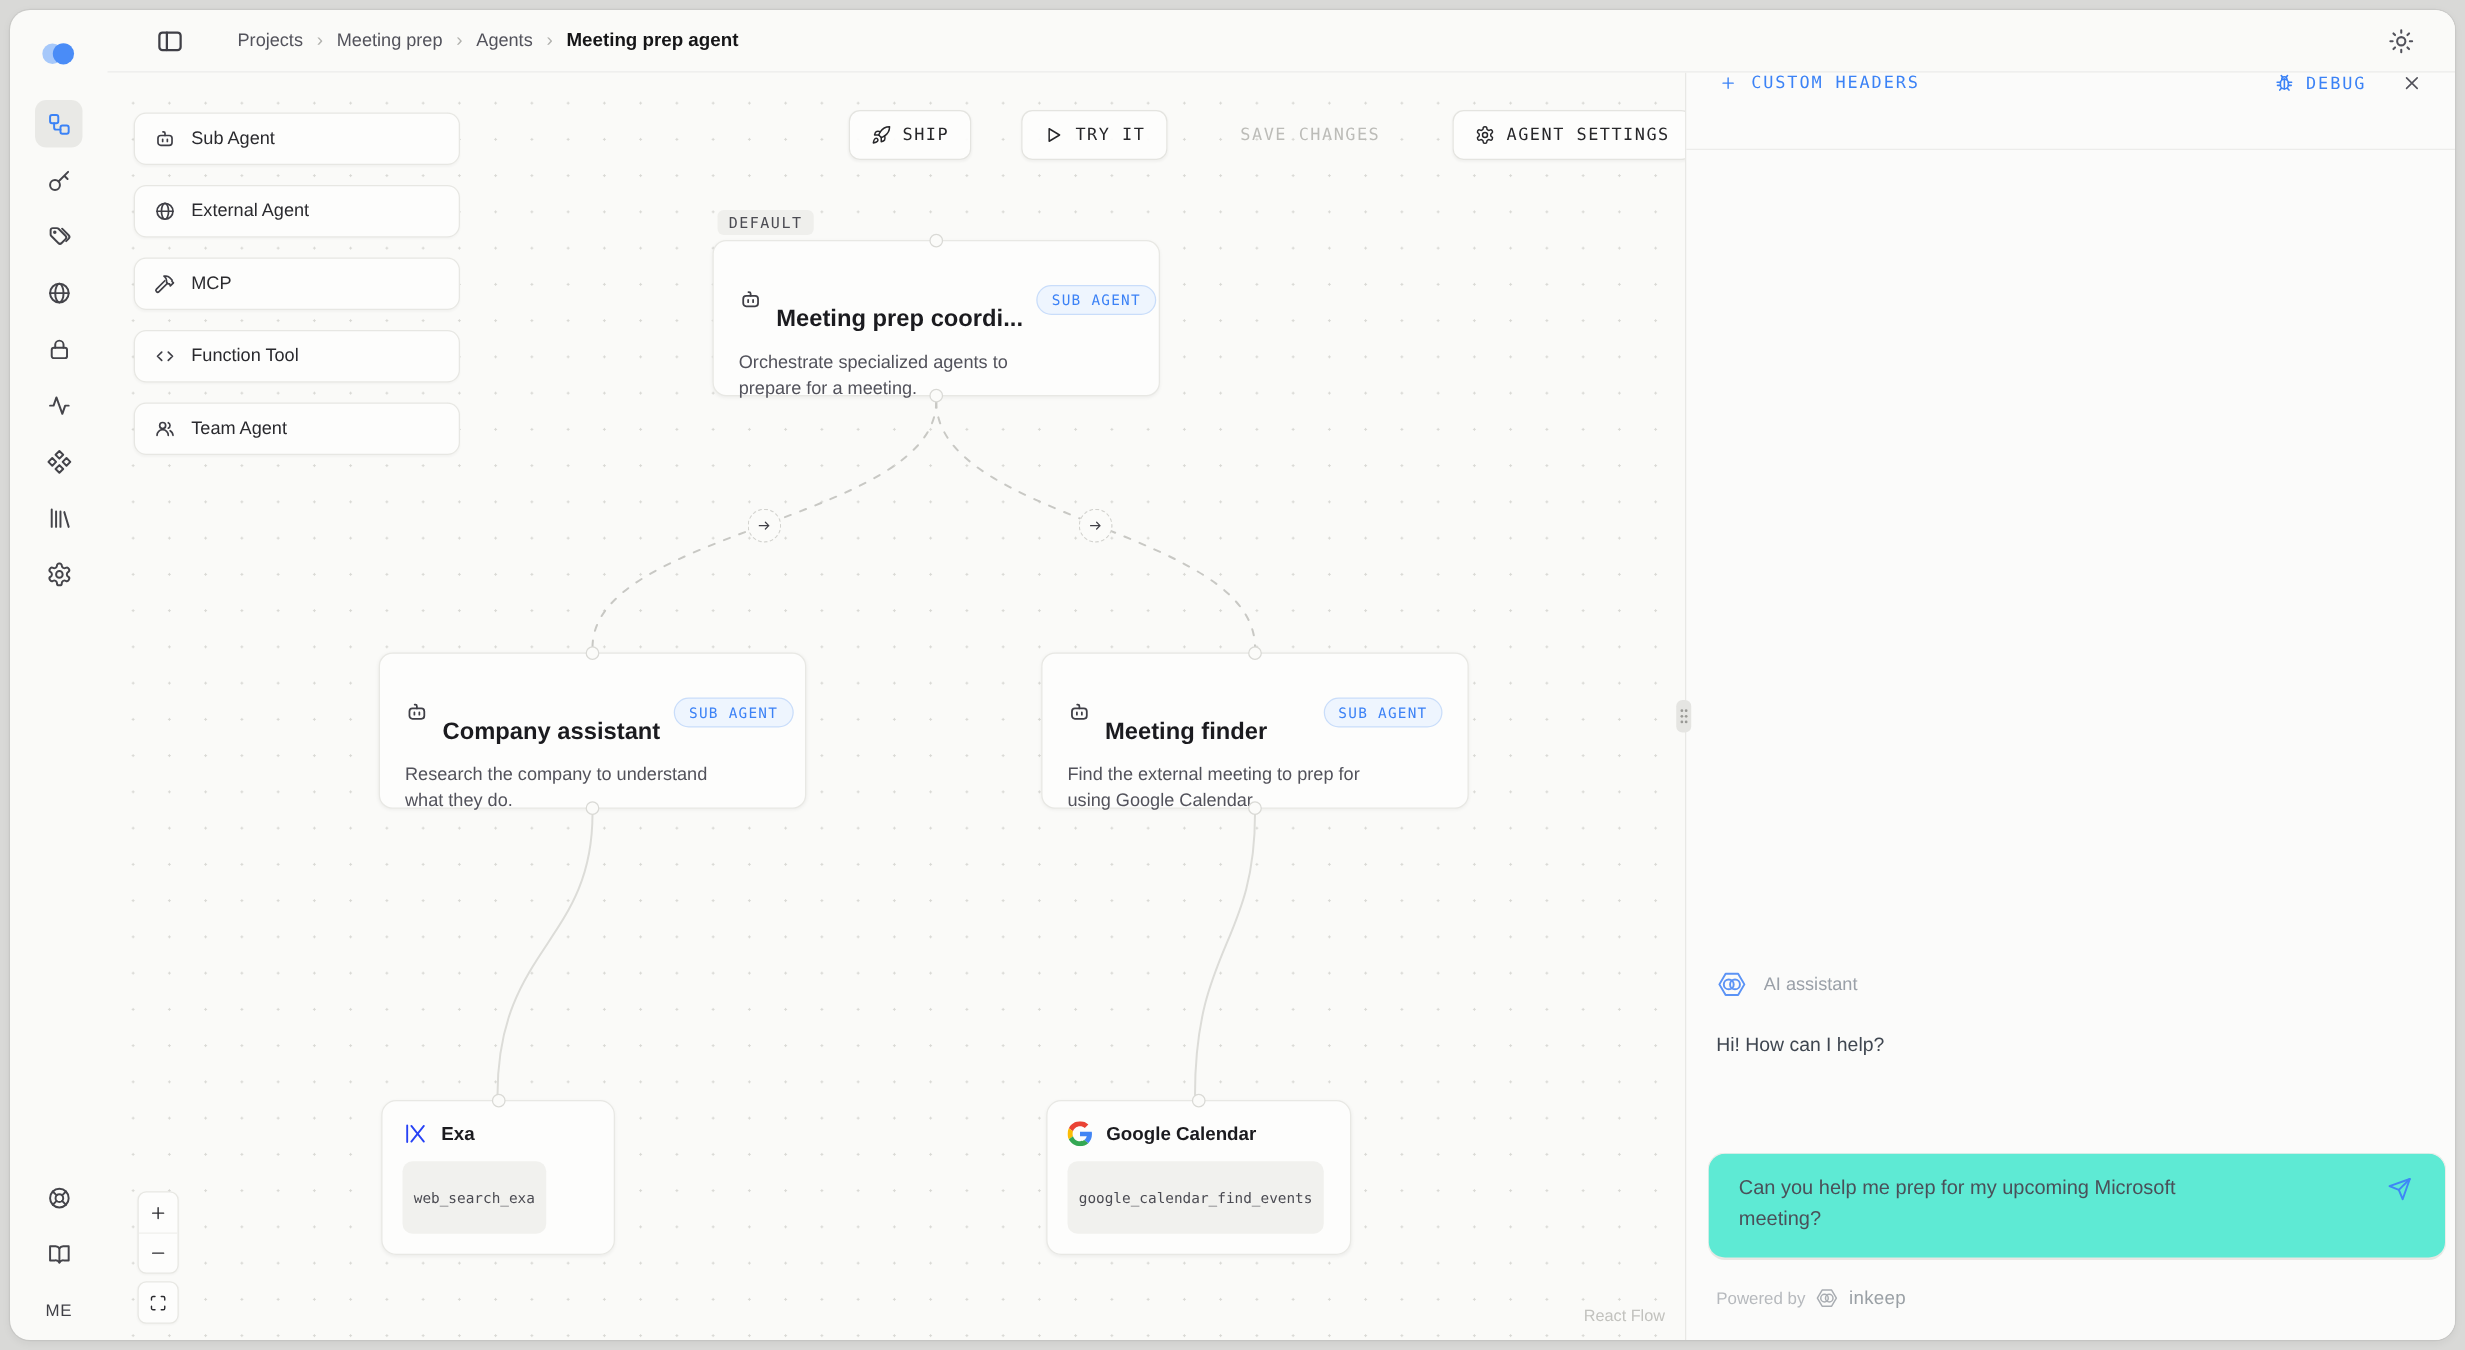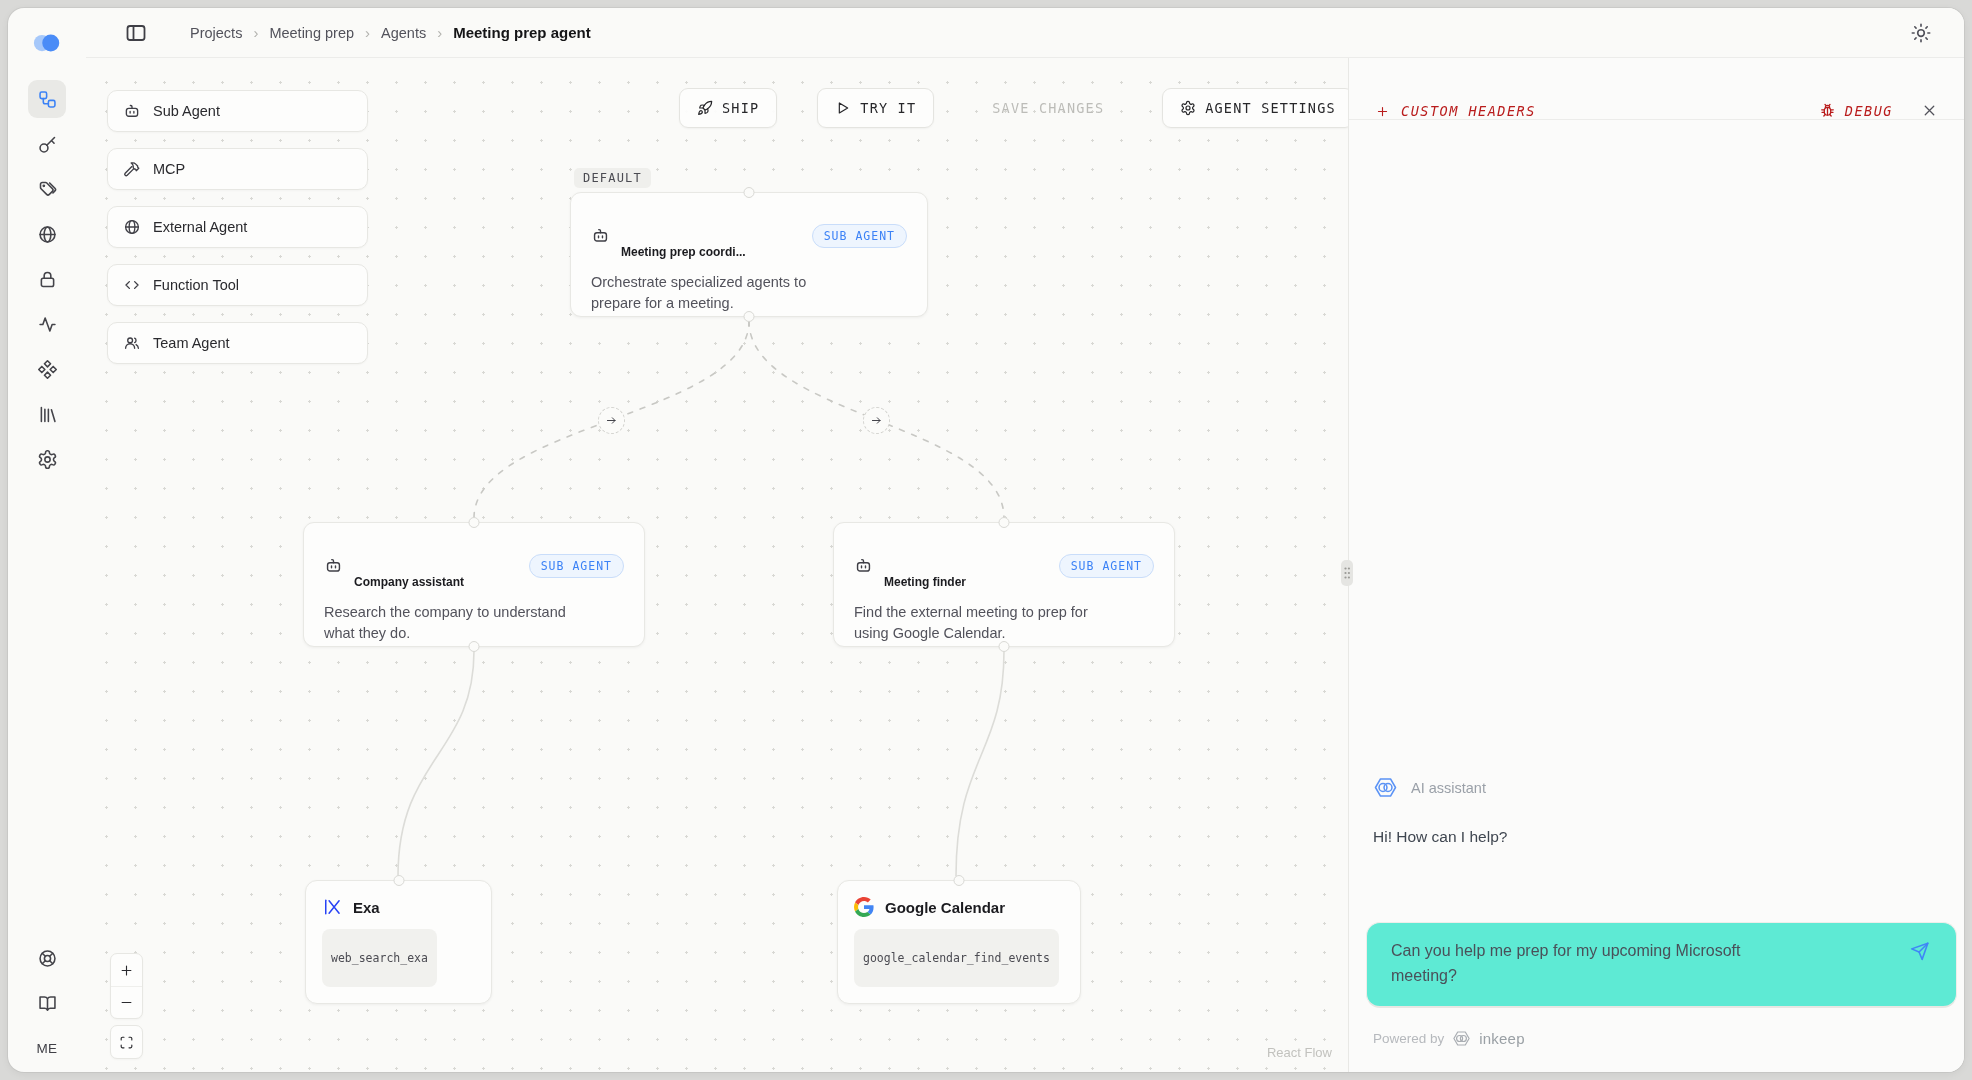--- a/index.html
+++ b/index.html
@@ -58,21 +58,21 @@
   .tbtn svg { width:16px; height:16px; }
   .tbtn.disabled { background:transparent; border-color:transparent; box-shadow:none; color:#bcbcb8; cursor:default; }
 
   .default-tag { position:absolute; left:3px; top:-25px; font-family:"DejaVu Sans Mono",monospace; font-size:12px;
                  letter-spacing:1.2px; color:#4b4b52; background:#efefec; border-radius:5px; padding:3px 9px; }
 
   .agent-node { position:absolute; background:#fdfdfc; border:1px solid #e8e8e4; border-radius:11px;
                 box-shadow:0 1px 3px rgba(0,0,0,.05); padding:19px 20px; z-index:2; }
   .node-head { display:flex; align-items:center; gap:11px; }
   .node-head svg { width:19px; height:19px; color:#3f3f46; flex:none; }
-  .node-title { font-size:12px; font-weight:700; color:#1b1b1f; flex:1; white-space:nowrap;margin-top:33px; }
+  .node-title { font-size:19px; font-weight:700; color:#1b1b1f; flex:1; white-space:nowrap;margin-top:33px; }
   .badge { font-family:"DejaVu Sans Mono",monospace; font-size:11.5px; letter-spacing:1px; color:#3c82f6;
            background:#eef5fe; border:1px solid #c9ddfa; border-radius:999px; padding:4px 11px; white-space:nowrap; }
   .node-desc { margin-top:13px; font-size:14.5px; line-height:1.45; color:#52525b; max-width:264px; }
 
   .handle { position:absolute; width:11px; height:11px; border-radius:50%; background:#fbfbf9;
             border:1.5px solid #d9d9d5; left:50%; transform:translateX(-50%); z-index:3; cursor:crosshair; }
   .handle.top { top:-6px; } .handle.bottom { bottom:-6px; }
 
   .tool-node { position:absolute; background:#fdfdfc; border:1px solid #e8e8e4; border-radius:12px;
                box-shadow:0 1px 3px rgba(0,0,0,.05); padding:16px; z-index:2; }
@@ -88,22 +88,22 @@
   .zc-btn svg { width:15px; height:15px; }
   .rf-attr { position:absolute; right:16px; bottom:12px; font-size:13px; color:#c2c2be; z-index:3; }
 
   .divider-handle { position:absolute; left:1255px; top:502px; width:12px; height:26px; background:#e5e5e2;
                     border-radius:5px; display:flex; align-items:center; justify-content:center; z-index:7;
                     color:#9a9a96; cursor:col-resize; }
   .divider-handle svg { width:8px; height:14px; stroke-width:0; fill:currentColor; }
 
   
   .panel { flex:1; background:#fbfbfa; border-left:1px solid #e8e8e5; display:flex; flex-direction:column; min-width:0; }
-  .panel-header { height:62px; flex:none; display:flex; align-items:flex-end; padding:0 26px; border-bottom:1px solid #ececea;
-                  font-family:"DejaVu Sans Mono",monospace; color:#b91c1c;font-style:italic; }
+  .panel-header { height:62px; flex:none; display:flex; align-items:flex-start; padding:0 26px; border-bottom:1px solid #ececea;
+                  font-family:"DejaVu Sans Mono",monospace; color:#3b82f6; }
   .ph-left { display:flex; align-items:center; gap:11px; font-size:13.5px; letter-spacing:1.5px; cursor:pointer; }
   .ph-left svg { width:15px; height:15px; }
   .ph-right { margin-left:auto; display:flex; align-items:center; gap:28px; }
   .debug-btn { display:flex; align-items:center; gap:9px; font-size:13.5px; letter-spacing:1.5px; cursor:pointer; }
   .debug-btn svg { width:17px; height:17px; }
   .close-btn { width:17px; height:17px; color:#52525b; cursor:pointer; }
 
   .panel-body { flex:1; position:relative; }
   .assistant-row { position:absolute; left:24px; top:655px; display:flex; align-items:center; gap:13px;
                    color:#9aa0a8; font-size:14.5px; }
@@ -287,35 +287,35 @@
                   <rect x="4.5" y="8.5" width="15" height="10.5" rx="3"></rect>
                   <path d="M12 8.5V6.2a1.6 1.6 0 0 0-1.6-1.6h-.6"></path>
                   <path d="M9.5 12.6v2.2M14.5 12.6v2.2"></path>
                 </svg>
               </span>
             <span>Sub Agent</span>
           </div>
           <div class="pal-item">
             <span>
                 <svg viewBox="0 0 24 24">
-                  <path d="M14.5 11.5 5.6 20.4a1.9 1.9 0 0 1-2.7-2.7l8.9-8.9"></path>
-                  <path d="m17.7 14.3 3.3-3.3-1.5-1.5V8l-2.5-2.5a5.5 5.5 0 0 0-3.9-1.6H10.9l.9.8a5.6 5.6 0 0 1 1.9 4.2v1.6l1.7 1.7h1.5z"></path>
-                </svg>
-              </span>
-            <span>MCP</span>
-          </div>
-          <div class="pal-item">
-            <span>
-                <svg viewBox="0 0 24 24">
                   <circle cx="12" cy="12" r="8.5"></circle>
                   <path d="M3.5 12h17"></path>
                   <ellipse cx="12" cy="12" rx="3.8" ry="8.5"></ellipse>
                 </svg>
               </span>
             <span>External Agent</span>
+          </div>
+          <div class="pal-item">
+            <span>
+                <svg viewBox="0 0 24 24">
+                  <path d="M14.5 11.5 5.6 20.4a1.9 1.9 0 0 1-2.7-2.7l8.9-8.9"></path>
+                  <path d="m17.7 14.3 3.3-3.3-1.5-1.5V8l-2.5-2.5a5.5 5.5 0 0 0-3.9-1.6H10.9l.9.8a5.6 5.6 0 0 1 1.9 4.2v1.6l1.7 1.7h1.5z"></path>
+                </svg>
+              </span>
+            <span>MCP</span>
           </div>
           <div class="pal-item">
             <span>
                 <svg viewBox="0 0 24 24">
                   <path d="M8.5 7.5 4 12l4.5 4.5M15.5 7.5 20 12l-4.5 4.5"></path>
                 </svg>
               </span>
             <span>Function Tool</span>
           </div>
           <div class="pal-item">

